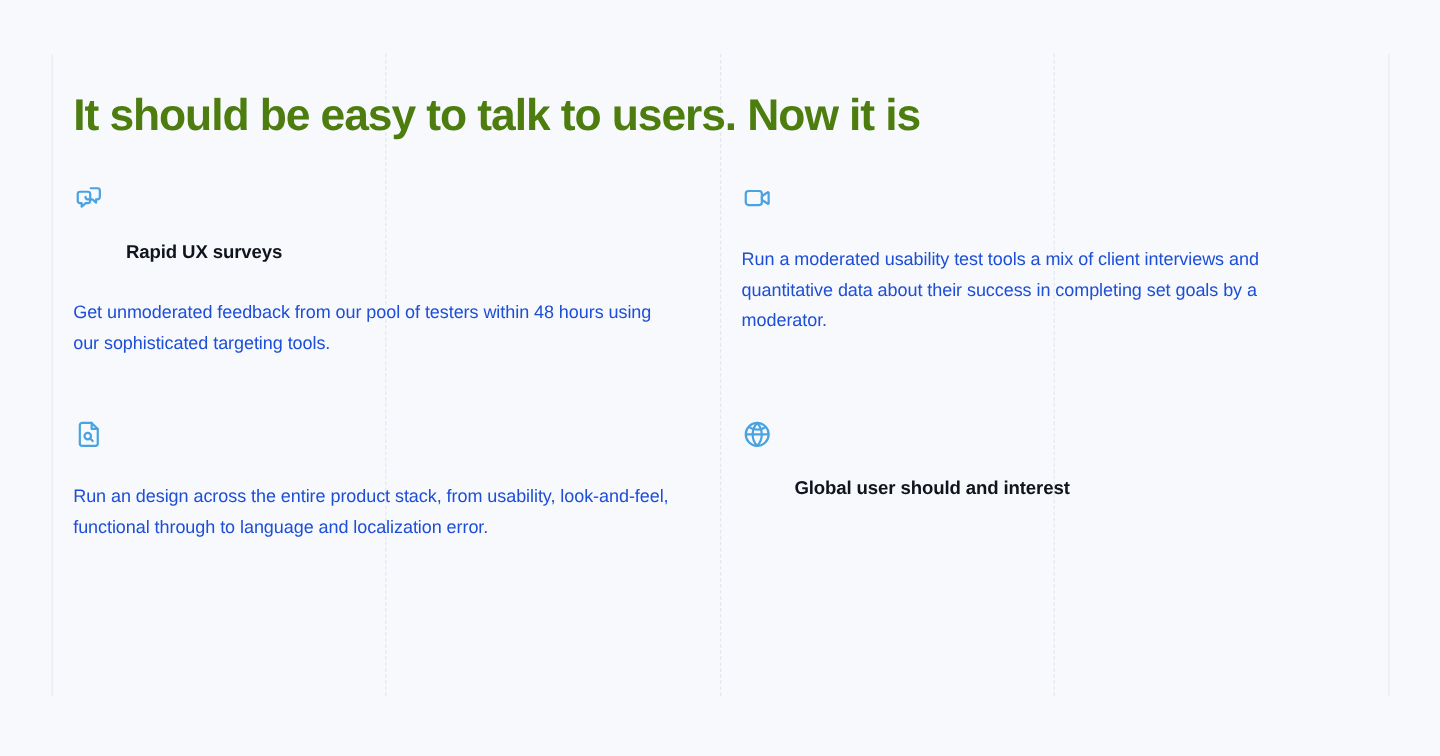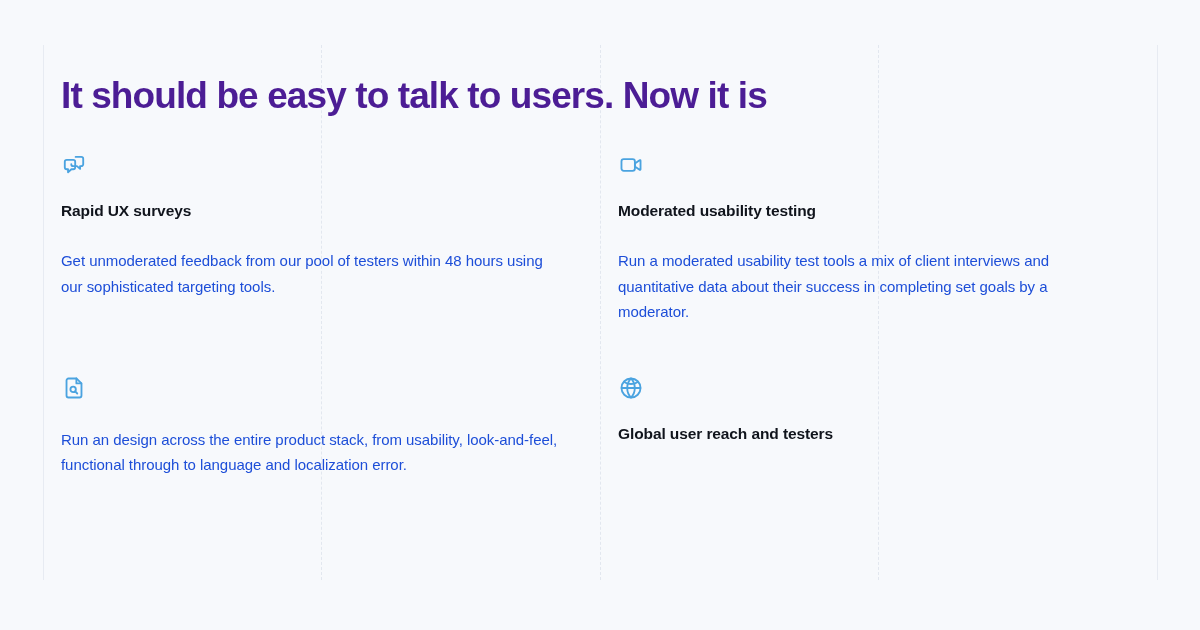--- a/index.html
+++ b/index.html
@@ -52,21 +52,21 @@
     padding: 0;
   }
 
   .page-title {
     margin: 0;
     padding: 28px 0 0 18px;
     font-size: 37px;
     line-height: 46px;
     font-weight: 700;
     letter-spacing: -0.9px;
-    color: #4c1d95;
+    color: #4d7c0f;
     white-space: nowrap;
   }
 
   .cards {
     display: grid;
     grid-template-columns: 557px 557px;
     grid-template-rows: auto auto;
     margin-top: 33px;
   }
 
@@ -88,20 +88,21 @@
   .card-icon svg {
     display: block;
     width: 26px;
     height: 26px;
   }
 
   .card-title-row {
     display: flex;
     align-items: center;
     margin-left: -18px;
+    gap: 44px;
   }
   .accent-bar {
     width: 3px;
     flex: 0 0 3px;
     background: #79d5c4;
     border-radius: 2px;
     margin-right: 15px;
   }
   .card-title {
     margin: 0;
@@ -154,24 +155,20 @@
         <p class="card-body">Get unmoderated feedback from our pool of testers within 48 hours using our sophisticated targeting tools.</p>
       </div>
 
       <div class="card">
         <span class="card-icon">
           <svg viewBox="0 0 24 24" fill="none" stroke="currentColor" stroke-width="1.7" stroke-linecap="round" stroke-linejoin="round">
             <rect x="3.2" y="6.6" width="12.4" height="10.8" rx="2.1"></rect>
             <path d="M15.6 10.7l4.3-3.1a.55.55 0 0 1 .9.45v7.9a.55.55 0 0 1-.9.45l-4.3-3.1z"></path>
           </svg>
         </span>
-        <div class="card-title-row">
-          <span class="accent-bar"></span>
-          <h3 class="card-title">Moderated usability testing</h3>
-        </div>
         <p class="card-body">Run a moderated usability test tools a mix of client interviews and quantitative data about their success in completing set goals by a moderator.</p>
       </div>
 
       <div class="card row2">
         <span class="card-icon">
           <svg viewBox="0 0 24 24" fill="none" stroke="currentColor" stroke-width="1.7" stroke-linecap="round" stroke-linejoin="round">
             <path d="M14.2 3.2H6.9a1.8 1.8 0 0 0-1.8 1.8v14a1.8 1.8 0 0 0 1.8 1.8h10.2a1.8 1.8 0 0 0 1.8-1.8V7.8z"></path>
             <path d="M14.2 3.2v4.6h4.5"></path>
             <circle cx="11.2" cy="13.3" r="2.5"></circle>
             <path d="M13.1 15.2l1.9 1.9"></path>
@@ -184,19 +181,19 @@
         <span class="card-icon">
           <svg viewBox="0 0 24 24" fill="none" stroke="currentColor" stroke-width="1.7" stroke-linecap="round" stroke-linejoin="round">
             <circle cx="12" cy="12" r="8.8"></circle>
             <path d="M3.4 12h17.2"></path>
             <path d="M12 3.2c2.3 2.4 3.5 5.5 3.5 8.8s-1.2 6.4-3.5 8.8c-2.3-2.4-3.5-5.5-3.5-8.8S9.7 5.6 12 3.2z"></path>
             <path d="M5.8 6.4c1.7 1.2 3.8 1.9 6.2 1.9s4.5-.7 6.2-1.9"></path>
           </svg>
         </span>
         <div class="card-title-row">
           <span class="accent-bar"></span>
-          <h3 class="card-title">Global user reach and testers</h3>
+          <h3 class="card-title">Global user should and interest</h3>
         </div>
       </div>
 
     </div>
   </div>
 </div>
 
 </body></html>

